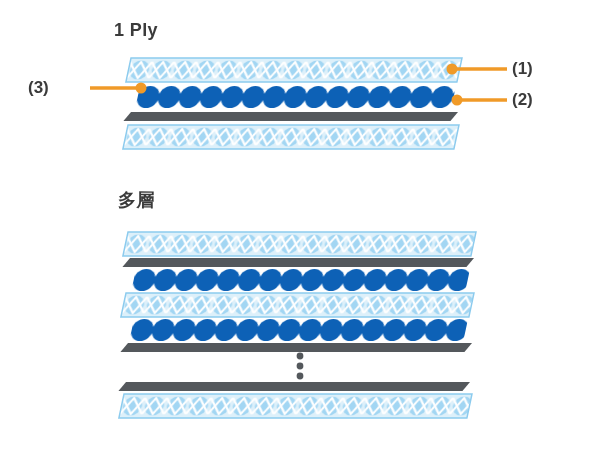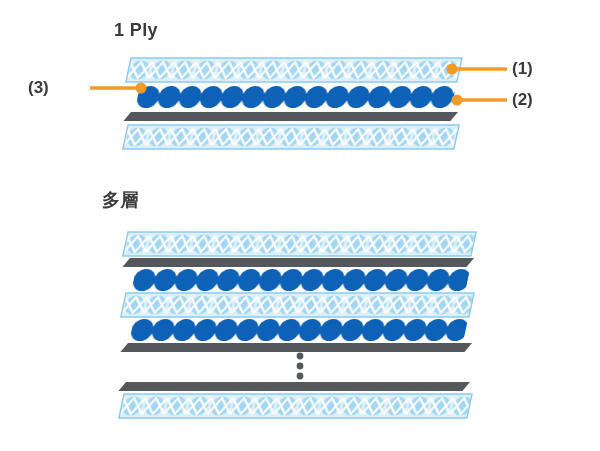--- a/index.html
+++ b/index.html
@@ -110,20 +110,20 @@
         <rect width="344" height="9" fill="#54585C"></rect>
       </g>
       <g transform="translate(124,394) skewX(-12)">
         <rect width="348" height="24" fill="url(#mesh)" stroke-width="1.5" stroke="#8CCBEE"></rect>
       </g>
     </g>
   </svg>
 
   <div class="t title" style="left:114px; top:20px;">1 Ply</div>
 
-  <div class="t title" style="left:102px; top:188px;">多層</div>
+  <div class="t title" style="left:118px; top:188px;">多層</div>
 
   <div class="t callout" style="left:512px; top:59px;">(1)</div>
 
   <div class="t callout" style="left:512px; top:90px;">(2)</div>
 
   <div class="t callout" style="left:28px; top:78px;">(3)</div>
 </div>
 
 </body></html>

